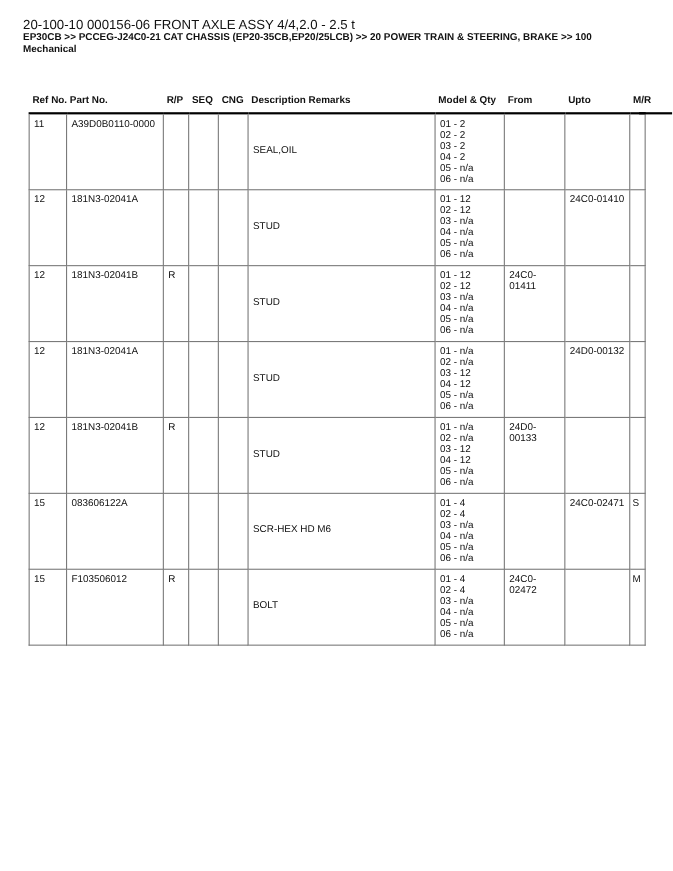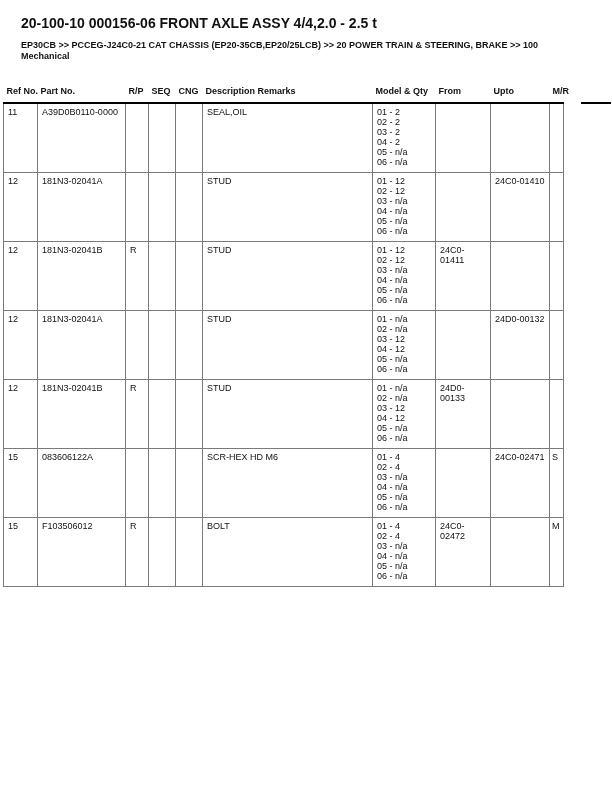--- a/index.html
+++ b/index.html
@@ -16,36 +16,36 @@
     background: var(--background);
     color: var(--text);
     font-family: "Liberation Sans", sans-serif;
     position: relative;
     overflow: hidden;
   }
   .doc-title {
     position: absolute;
     left: 21px;
     top: 15px;
-    font-size: 14px;
-    font-weight: bold;
+    font-size: 12px;
+    font-weight: normal;
     white-space: nowrap;
   }
   .breadcrumb {
     position: absolute;
     left: 21px;
-    top: 40px;
+    top: 28px;
     width: 520px;
     font-size: 9px;
     font-weight: bold;
     line-height: 11px;
   }
   .parts-table {
     position: absolute;
-    left: 3px;
+    left: 26px;
     top: 86px;
     width: 560px;
     border-collapse: collapse;
     table-layout: fixed;
   }
   .parts-table th {
     font-size: 9px;
     font-weight: bold;
     text-align: left;
     vertical-align: bottom;
@@ -56,21 +56,21 @@
   .parts-table td {
     border: 1px solid var(--table-border);
     font-size: 9px;
     line-height: 10px;
     vertical-align: top;
     padding: 3px 2px 5px 4px;
     word-wrap: normal;
   }
   .parts-table td.qty-cell { white-space: pre-line; }
   .parts-table td.mr-cell { padding-left: 2px; padding-right: 1px; }
-  .desc-text { display: block; max-width: 148px; }
+  .desc-text { display: block; max-width: 148px; margin-top: 24px; }
   .rule-ext {
     position: absolute;
     left: 581px;
     top: 102px;
     width: 30px;
     height: 2px;
     background: var(--header-rule);
   }
 </style>
 </head>

